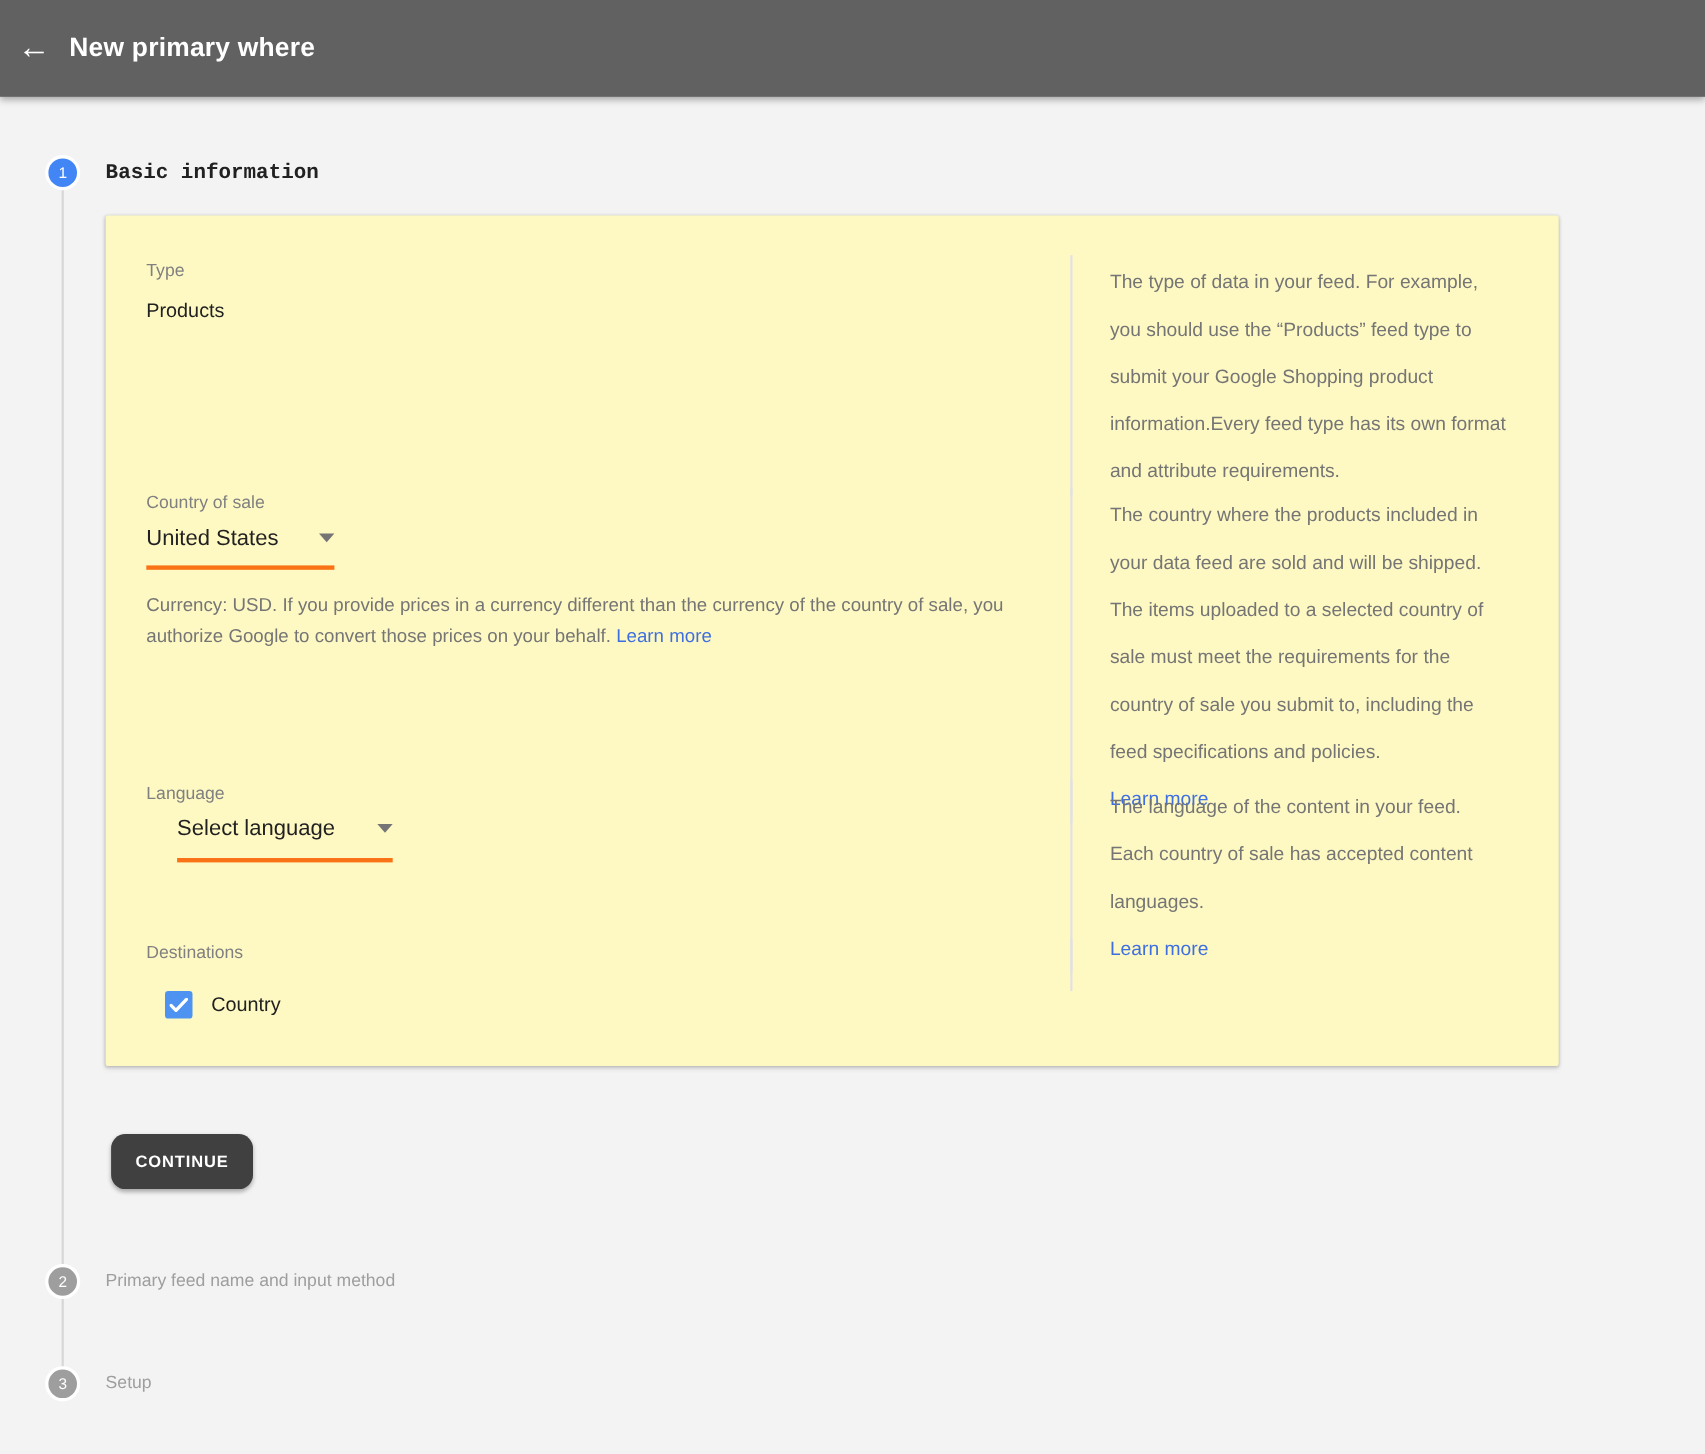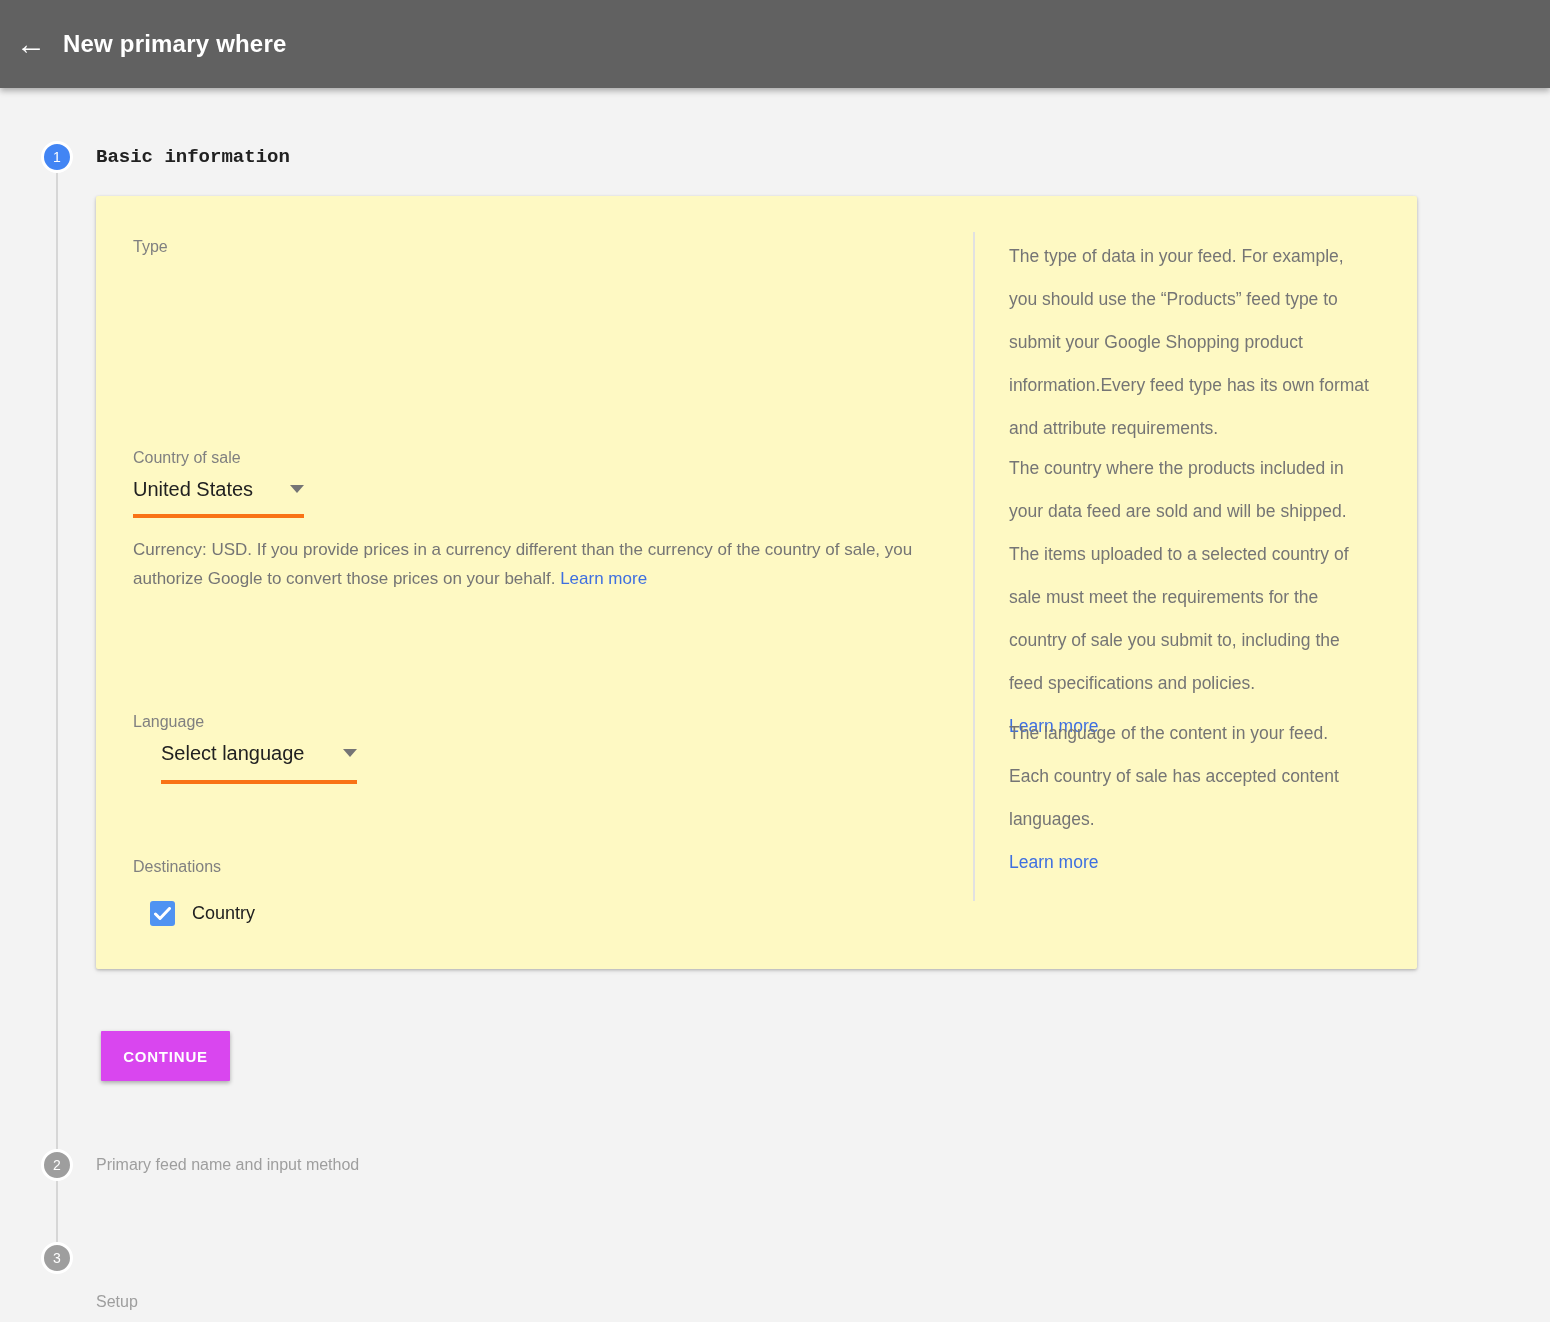--- a/index.html
+++ b/index.html
@@ -85,21 +85,21 @@
   .step-label.inactive {
     font-size: 16px;
     color: #9e9e9e;
     line-height: 26px;
   }
   .step-1-circle { top: 141px; }
   .step-1-label  { top: 144px; }
   .step-2-circle { top: 1149px; }
   .step-2-label  { top: 1152px; }
   .step-3-circle { top: 1242px; }
-  .step-3-label  { top: 1245px; margin-top: 44px; }
+  .step-3-label  { top: 1245px; }
 
   
   .card {
     position: absolute;
     left: 96px;
     top: 196px;
     width: 1321px;
     height: 773px;
     background: #fef9c3;
     border-radius: 2px;
@@ -208,24 +208,24 @@
     color: #212121;
   }
 
   
   .continue-btn {
     position: absolute;
     left: 101px;
     top: 1031px;
     width: 129px;
     height: 50px;
-    background: #d946ef;
+    background: #404040;
     color: #ffffff;
     border: none;
-    border-radius: 1px;
+    border-radius: 13px;
     font-family: "Liberation Sans", "DejaVu Sans", sans-serif;
     font-size: 15px;
     font-weight: bold;
     letter-spacing: 0.8px;
     box-shadow: 0 2px 4px rgba(0,0,0,0.30);
     cursor: pointer;
     z-index: 4;
   }
 </style>
 </head>
@@ -241,20 +241,21 @@
   <div class="stepper-line"></div>
 
   <div class="step-circle active step-1-circle">1</div>
   <div class="step-label active step-1-label">Basic information</div>
 
   <div class="card">
 
     <div class="row row-type">
       <div class="cell-left" style="padding-top:5px;">
         <div class="field-label">Type</div>
+        <div class="field-value">Products</div>
       </div>
       <div class="cell-right">
         <div class="help-block">The type of data in your feed. For example, you should use the “Products” feed type to submit your Google Shopping product information.Every feed type has its own format and attribute requirements.</div>
       </div>
     </div>
 
     <div class="row row-country">
       <div class="cell-left" style="padding-top:4px;">
         <div class="field-label">Country of sale</div>
         <div class="select-box">

